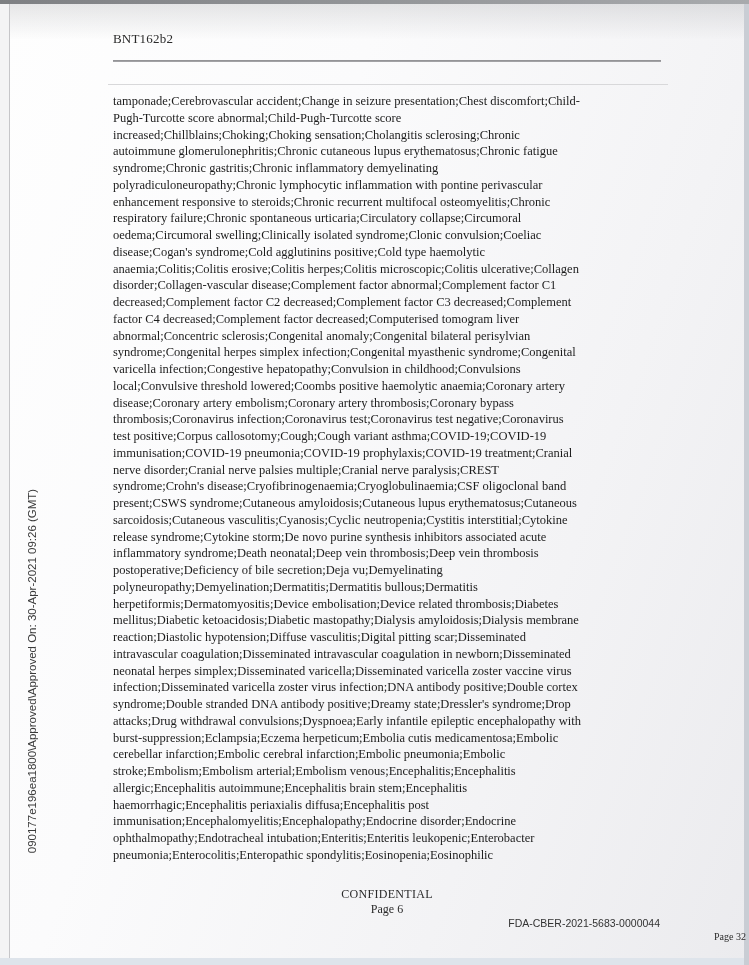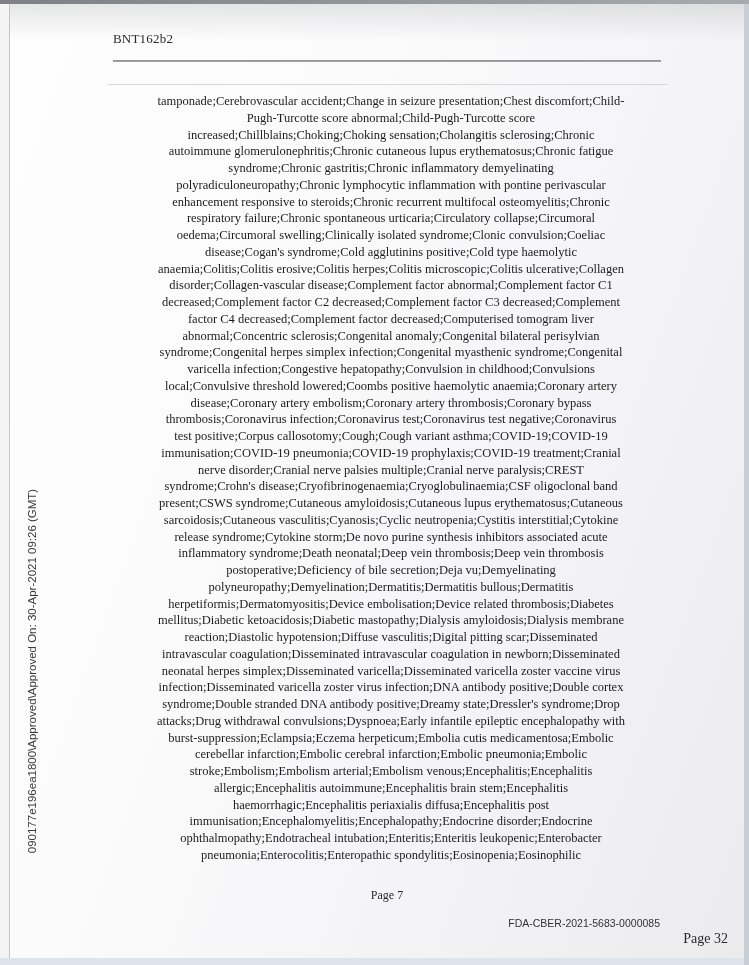--- a/index.html
+++ b/index.html
@@ -80,21 +80,21 @@
     background: #d8d8da;
   }
   .body-text {
     position: absolute;
     left: 113px; top: 93px;
     width: 556px;
     font-size: 12.5px;
     line-height: 16.75px;
     white-space: pre-line;
     color: #1c1c1c;
-    text-align: center;
+    text-align: left;
   }
   .footer-center {
     position: absolute;
     left: 113px; top: 887px;
     width: 548px;
     text-align: center;
     font-size: 12px;
     color: #2a2a2a;
     line-height: 14px;
   }
@@ -106,22 +106,22 @@
   }
   .footer-fda {
     position: absolute;
     right: 89px; top: 917px;
     font-family: "Liberation Sans", sans-serif;
     font-size: 10.5px;
     color: #333;
   }
   .footer-pdfpage {
     position: absolute;
-    right: 21px; top: 931px;
-    font-size: 14px;
+    right: 3px; top: 931px;
+    font-size: 10px;
     color: #2a2a2a;
   }
   .sidebar-vertical {
     position: absolute;
     left: 34px; top: 671px;
     width: 470px;
     height: 16px;
     transform: translate(-50%, -50%) rotate(-90deg);
     font-family: "Liberation Sans", sans-serif;
     font-size: 11.5px;
@@ -192,21 +192,22 @@
 burst-suppression;Eclampsia;Eczema herpeticum;Embolia cutis medicamentosa;Embolic
 cerebellar infarction;Embolic cerebral infarction;Embolic pneumonia;Embolic
 stroke;Embolism;Embolism arterial;Embolism venous;Encephalitis;Encephalitis
 allergic;Encephalitis autoimmune;Encephalitis brain stem;Encephalitis
 haemorrhagic;Encephalitis periaxialis diffusa;Encephalitis post
 immunisation;Encephalomyelitis;Encephalopathy;Endocrine disorder;Endocrine
 ophthalmopathy;Endotracheal intubation;Enteritis;Enteritis leukopenic;Enterobacter
 pneumonia;Enterocolitis;Enteropathic spondylitis;Eosinopenia;Eosinophilic</div>
 
     <div class="footer-center">
-      <div class="footer-docpage">Page 7</div>
+      <div class="footer-confidential">CONFIDENTIAL</div>
+      <div class="footer-docpage">Page 6</div>
     </div>
 
-    <div class="footer-fda">FDA-CBER-2021-5683-0000085</div>
+    <div class="footer-fda">FDA-CBER-2021-5683-0000044</div>
 
     <div class="footer-pdfpage">Page 32</div>
 
   </div>
 </div>
 
 </body></html>

